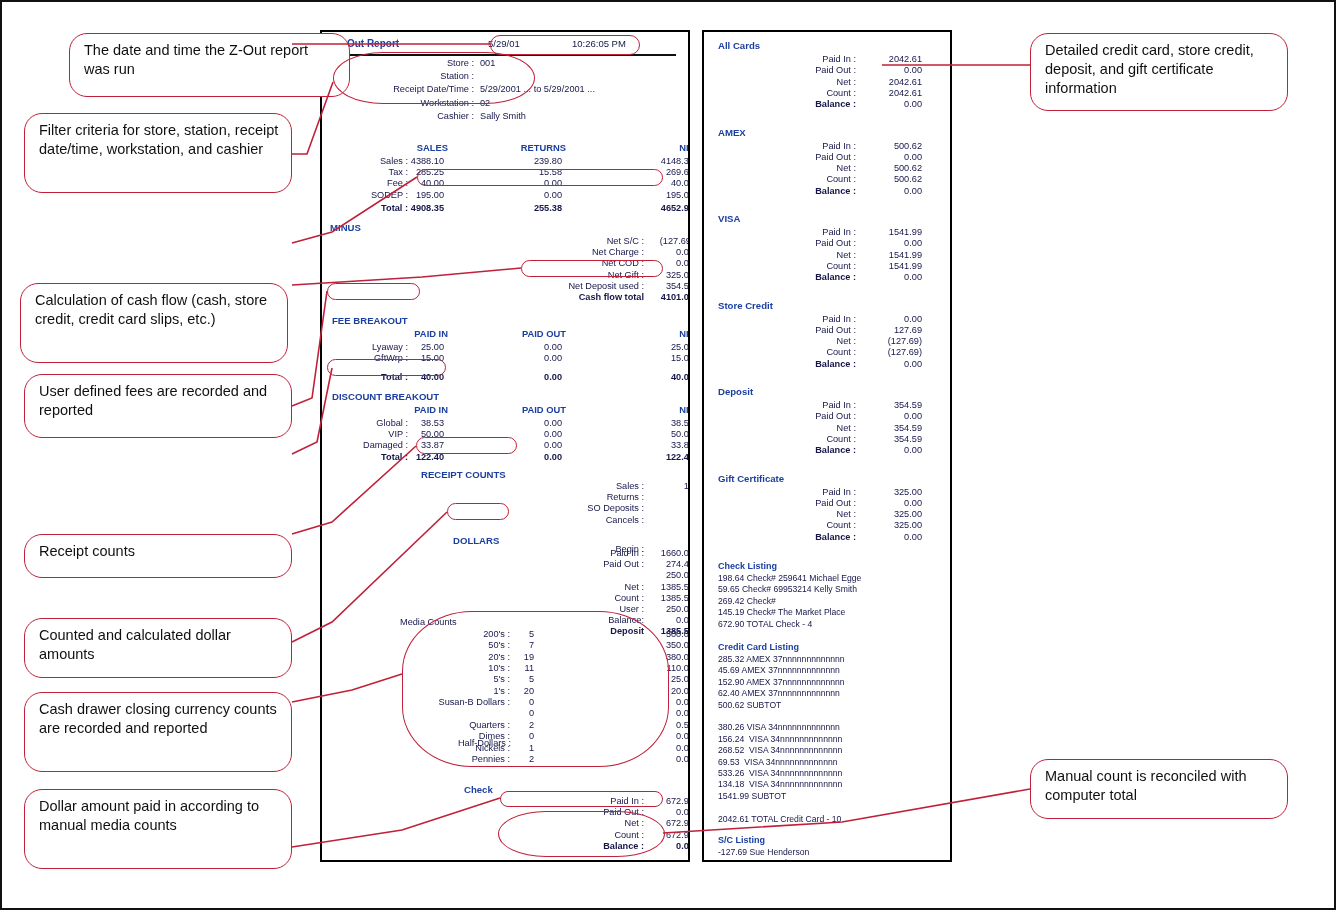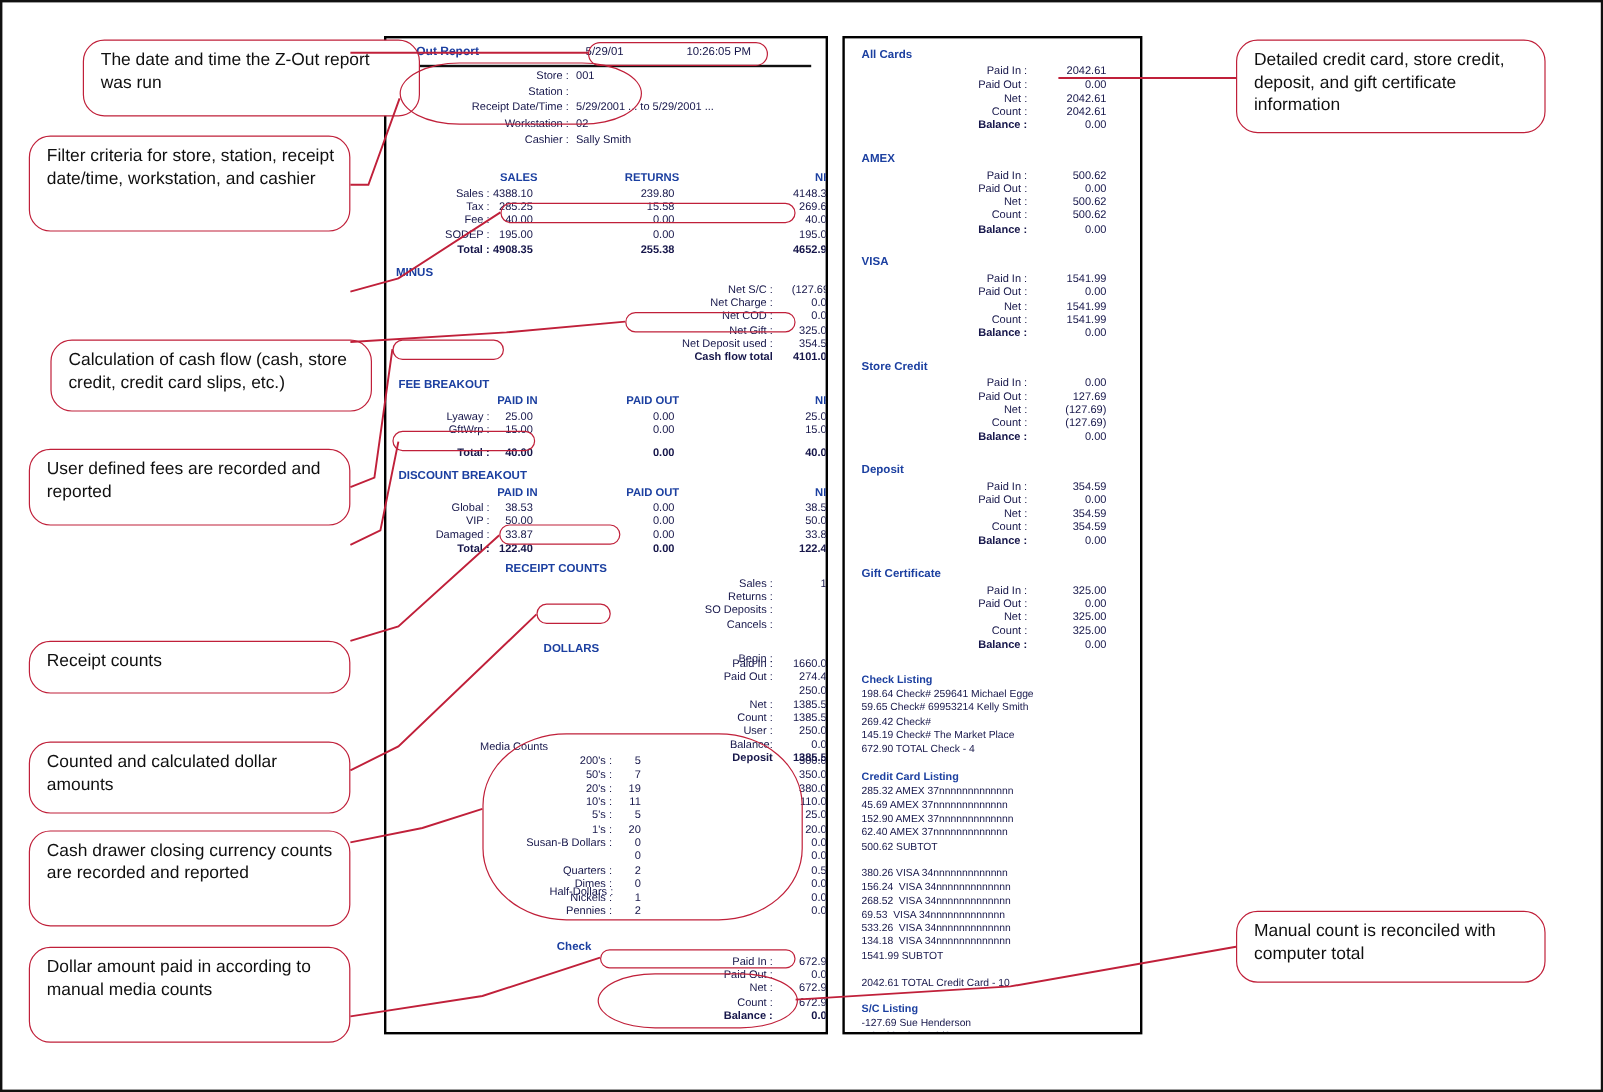--- a/index.html
+++ b/index.html
@@ -346,21 +346,21 @@
         <div class="listing" style="left: 14px; top: 815px;">-127.69 Sue Henderson
 -127.69 TOTAL S/C - 1</div>
       </div>
   </div>
 
   <div class="callout" id="co-l0" style="left:22px;top:31px;width:281px;height:64px;margin-left:45px;">The date and time the Z-Out report was run</div>
 
   <div class="callout" id="co-l1" style="left:22px;top:111px;width:268px;height:80px;">Filter criteria for store, station, receipt date/time, workstation, and cashier</div>
 
 
-  <div class="callout" id="co-l3" style="left:40px;top:281px;width:268px;height:60px;">Calculation of cash flow (cash, store credit, credit card slips, etc.)</div>
+  <div class="callout" id="co-l3" style="left:18px;top:281px;width:268px;height:80px;">Calculation of cash flow (cash, store credit, credit card slips, etc.)</div>
 
   <div class="callout" id="co-l4" style="left:22px;top:372px;width:268px;height:64px;">User defined fees are recorded and reported</div>
 
 
   <div class="callout" id="co-l6" style="left:22px;top:532px;width:268px;height:44px;">Receipt counts</div>
 
   <div class="callout" id="co-l7" style="left:22px;top:616px;width:268px;height:60px;">Counted and calculated dollar amounts</div>
 
   <div class="callout" id="co-l8" style="left:22px;top:690px;width:268px;height:80px;">Cash drawer closing currency counts are recorded and reported</div>
 

